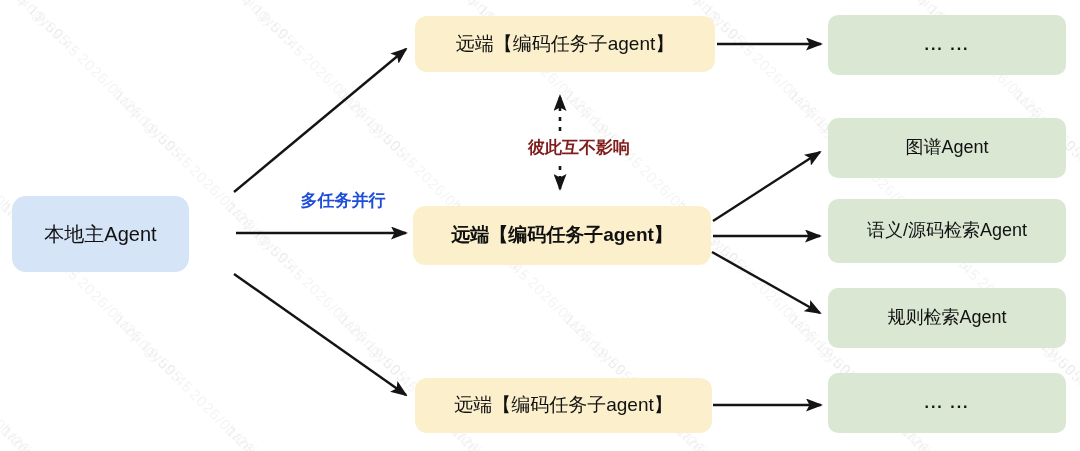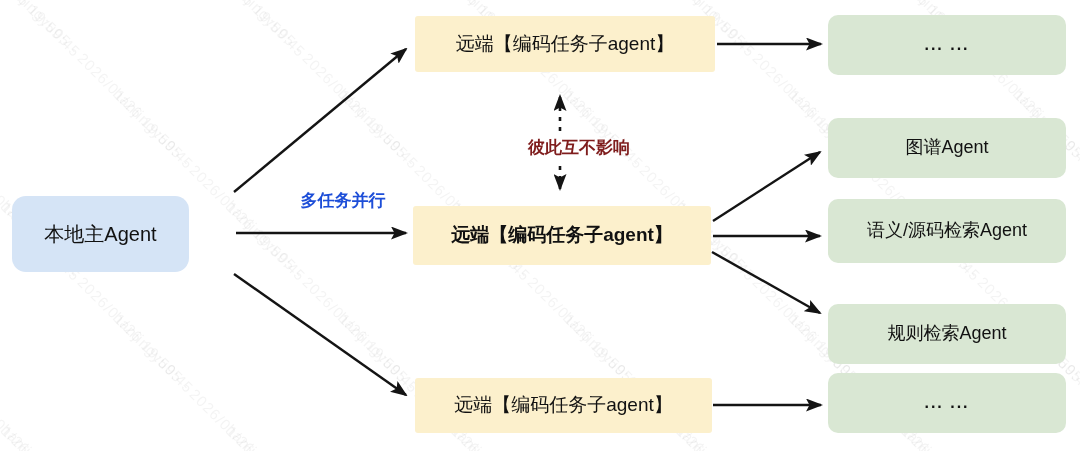--- a/index.html
+++ b/index.html
@@ -40,33 +40,33 @@
     text-align:center;
     box-sizing:border-box;
     font-size:19px;
     line-height:1.2;
   }
   .node-blue{
     left:12px;top:196px;width:177px;height:76px;
     border-radius:14px;
     font-size:20px;
   }
-  .node-yellow{border-radius:3px;}
+  .node-yellow{border-radius:12px;}
   .node-yellow.top{left:415px;top:16px;width:300px;height:56px;}
   .node-yellow.mid{left:413px;top:206px;width:298px;height:59px;font-weight:700;}
   .node-yellow.bot{left:415px;top:378px;width:297px;height:55px;}
   .node-green{
     left:828px;width:238px;height:60px;
     border-radius:10px;
     font-size:18px;
   }
   .node-green.g1{top:15px;}
   .node-green.g2{top:118px;}
   .node-green.g3{top:199px;height:64px;}
-  .node-green.g4{top:304px;}
+  .node-green.g4{top:288px;}
   .node-green.g5{top:373px;}
   .ellipsis-label{
     font-weight:700;
     font-size:16px;
     letter-spacing:2px;
   }
   
   .edge-label{
     position:absolute;
     z-index:3;

